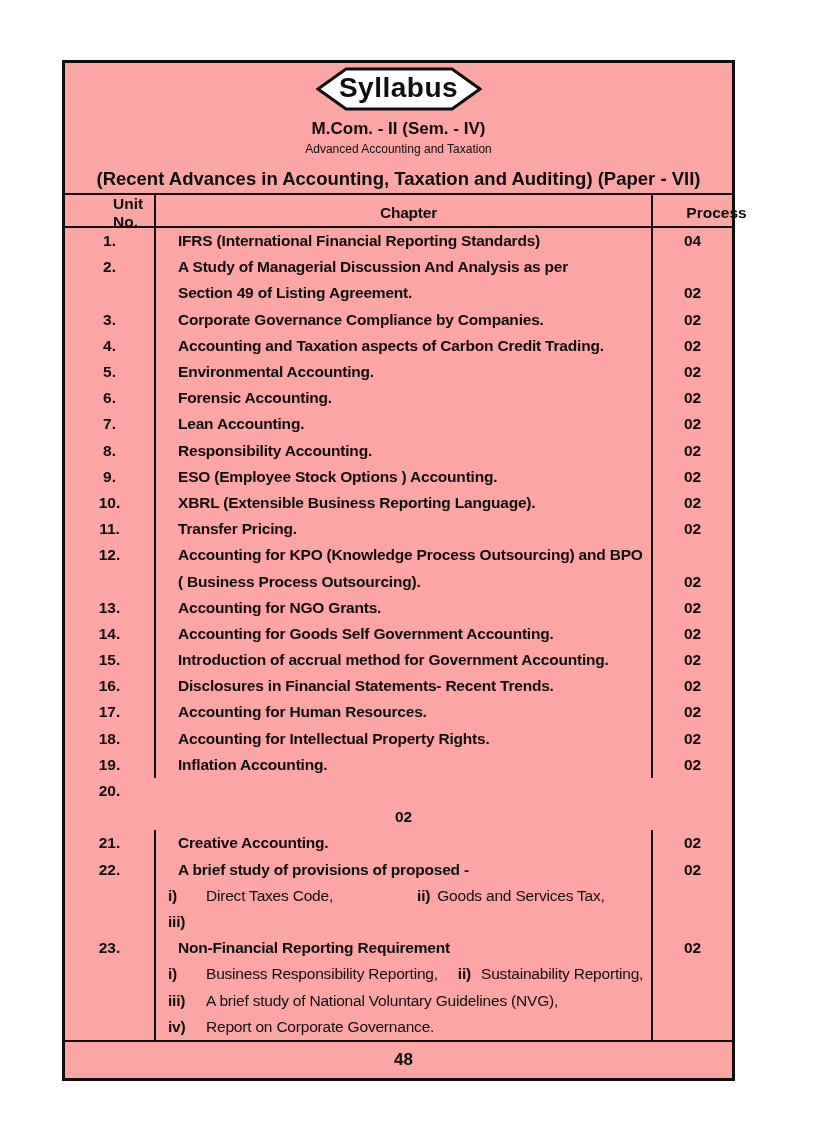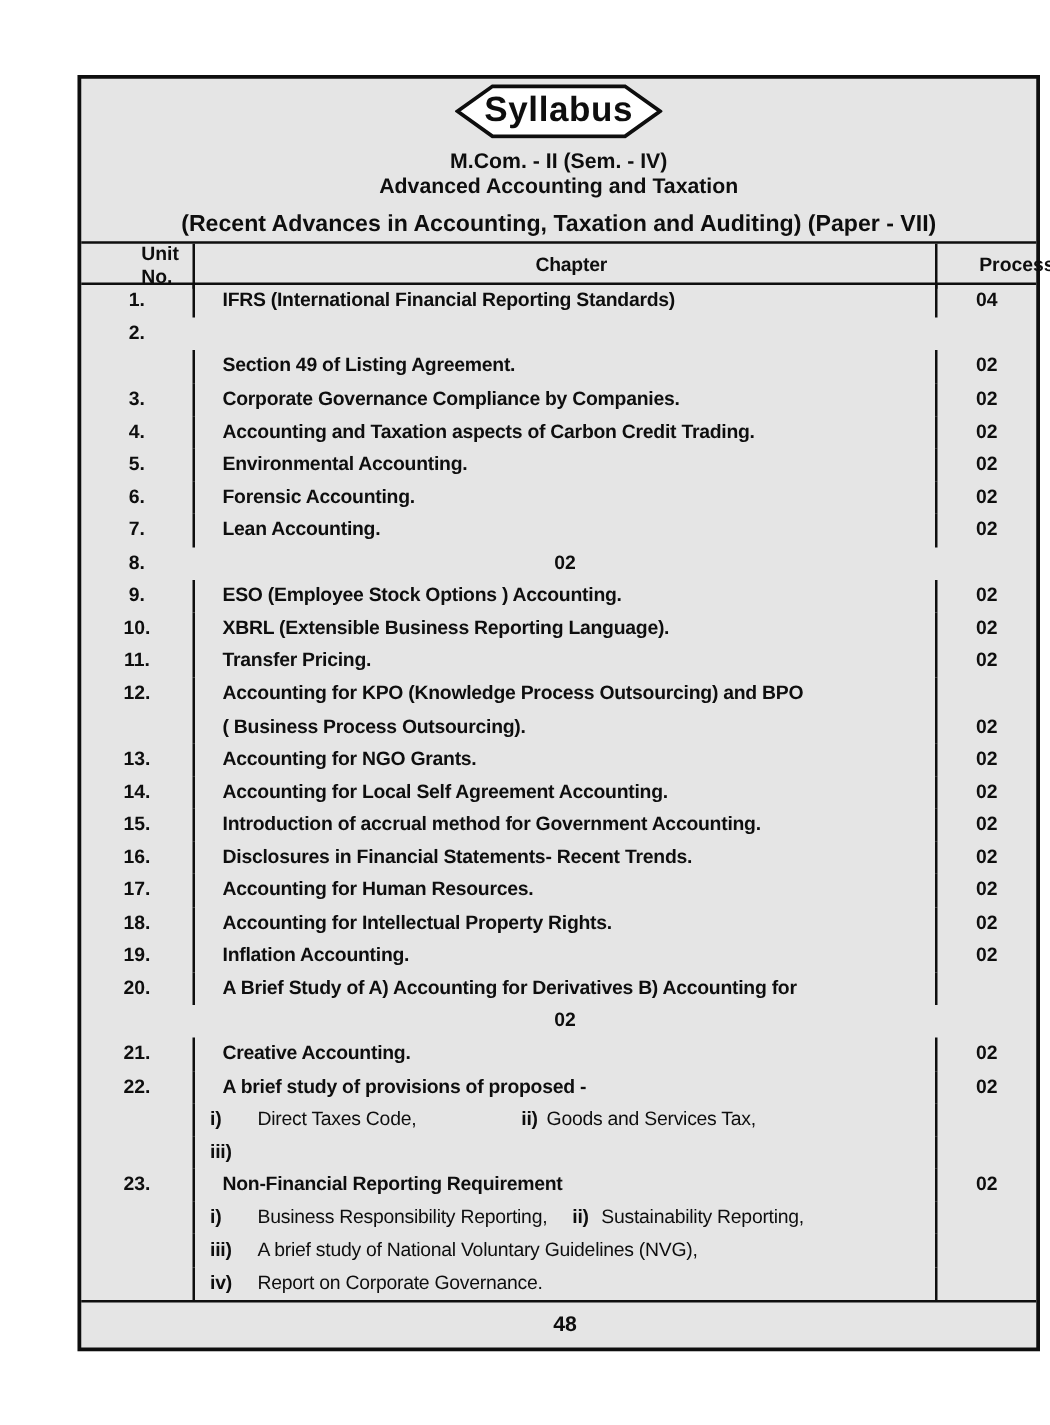--- a/index.html
+++ b/index.html
@@ -2,36 +2,36 @@
 <html><head>
 <meta charset="utf-8">
 <style>
   html,body{margin:0;padding:0;background:#ffffff;}
   body{
     width:840px;height:1140px;position:relative;
     font-family:"Liberation Sans","DejaVu Sans",sans-serif;
     color:#0e0e0e;
   }
   .content-box{
-    position:absolute;left:62px;top:60px;width:770px;height:1021px;
-    box-sizing:border-box;border:3px solid #0e0e0e;background:#e5e5e5;
+    position:absolute;left:62px;top:60px;width:673px;height:1021px;
+    box-sizing:border-box;border:3px solid #0e0e0e;background:#fca5a5;
   }
   
   .header-sec{
     height:130px;border-bottom:2px solid #0e0e0e;
     display:flex;flex-direction:column;align-items:center;
   }
   .badge{position:relative;width:166px;height:44px;margin-top:4px;flex:0 0 auto;}
   .badge svg{position:absolute;left:0;top:0;}
   .badge-label{
     position:absolute;left:0;top:0;width:166px;height:44px;line-height:42px;
     text-align:center;font-size:28px;font-weight:bold;letter-spacing:0.5px;
   }
   .h-line1{margin-top:8px;font-size:17px;font-weight:bold;line-height:20px;}
-  .h-line2{font-size:17px;font-weight:bold;line-height:20px;}
+  .h-line2{font-size:12px;font-weight:normal;line-height:20px;}
   .h-sub{margin-top:8px;font-size:18.5px;font-weight:bold;line-height:24px;white-space:nowrap;}
   
   .grid-row{display:grid;grid-template-columns:89px 1fr 79px;}
   .cols-head{height:31px;border-bottom:2px solid #0e0e0e;}
   .cols-head .cell{font-size:16.5px;font-weight:bold;padding-left:48px;}
   .cell{display:flex;align-items:center;box-sizing:border-box;}
   .cell.unit{justify-content:center;font-weight:bold;font-size:15.5px;}
   .cell.chapter{
     border-left:2px solid #0e0e0e;border-right:2px solid #0e0e0e;
     padding-left:22px;padding-right:2px;white-space:nowrap;overflow:hidden;
@@ -75,20 +75,23 @@
   <div class="tbody">
       <div class="grid-row">
         <div class="cell unit">1.</div>
         <div class="cell chapter">
           <span class="seg-bold">IFRS (International Financial Reporting Standards)</span>
         </div>
         <div class="cell periods">04</div>
       </div>
       <div class="grid-row">
         <div class="cell unit">2.</div>
+        <div class="cell chapter">
+          <span class="seg-bold">A Study of Managerial Discussion And Analysis as per</span>
+        </div>
         <div class="cell periods"></div>
       </div>
       <div class="grid-row">
         <div class="cell unit"></div>
         <div class="cell chapter">
           <span class="seg-bold">Section 49 of Listing Agreement.</span>
         </div>
         <div class="cell periods">02</div>
       </div>
       <div class="grid-row">
@@ -121,20 +124,23 @@
       </div>
       <div class="grid-row">
         <div class="cell unit">7.</div>
         <div class="cell chapter">
           <span class="seg-bold">Lean Accounting.</span>
         </div>
         <div class="cell periods">02</div>
       </div>
       <div class="grid-row">
         <div class="cell unit">8.</div>
+        <div class="cell chapter">
+          <span class="seg-bold">Responsibility Accounting.</span>
+        </div>
         <div class="cell periods">02</div>
       </div>
       <div class="grid-row">
         <div class="cell unit">9.</div>
         <div class="cell chapter">
           <span class="seg-bold">ESO (Employee Stock Options ) Accounting.</span>
         </div>
         <div class="cell periods">02</div>
       </div>
       <div class="grid-row">
@@ -168,21 +174,21 @@
       <div class="grid-row">
         <div class="cell unit">13.</div>
         <div class="cell chapter">
           <span class="seg-bold">Accounting for NGO Grants.</span>
         </div>
         <div class="cell periods">02</div>
       </div>
       <div class="grid-row">
         <div class="cell unit">14.</div>
         <div class="cell chapter">
-          <span class="seg-bold">Accounting for Local Self Agreement Accounting.</span>
+          <span class="seg-bold">Accounting for Goods Self Government Accounting.</span>
         </div>
         <div class="cell periods">02</div>
       </div>
       <div class="grid-row">
         <div class="cell unit">15.</div>
         <div class="cell chapter">
           <span class="seg-bold">Introduction of accrual method for Government Accounting.</span>
         </div>
         <div class="cell periods">02</div>
       </div>
@@ -209,23 +215,20 @@
       </div>
       <div class="grid-row">
         <div class="cell unit">19.</div>
         <div class="cell chapter">
           <span class="seg-bold">Inflation Accounting.</span>
         </div>
         <div class="cell periods">02</div>
       </div>
       <div class="grid-row">
         <div class="cell unit">20.</div>
-        <div class="cell chapter">
-          <span class="seg-bold">A Brief Study of A) Accounting for Derivatives B) Accounting for</span>
-        </div>
         <div class="cell periods"></div>
       </div>
       <div class="grid-row">
         <div class="cell unit"></div>
         <div class="cell periods">02</div>
       </div>
       <div class="grid-row">
         <div class="cell unit">21.</div>
         <div class="cell chapter">
           <span class="seg-bold">Creative Accounting.</span>

